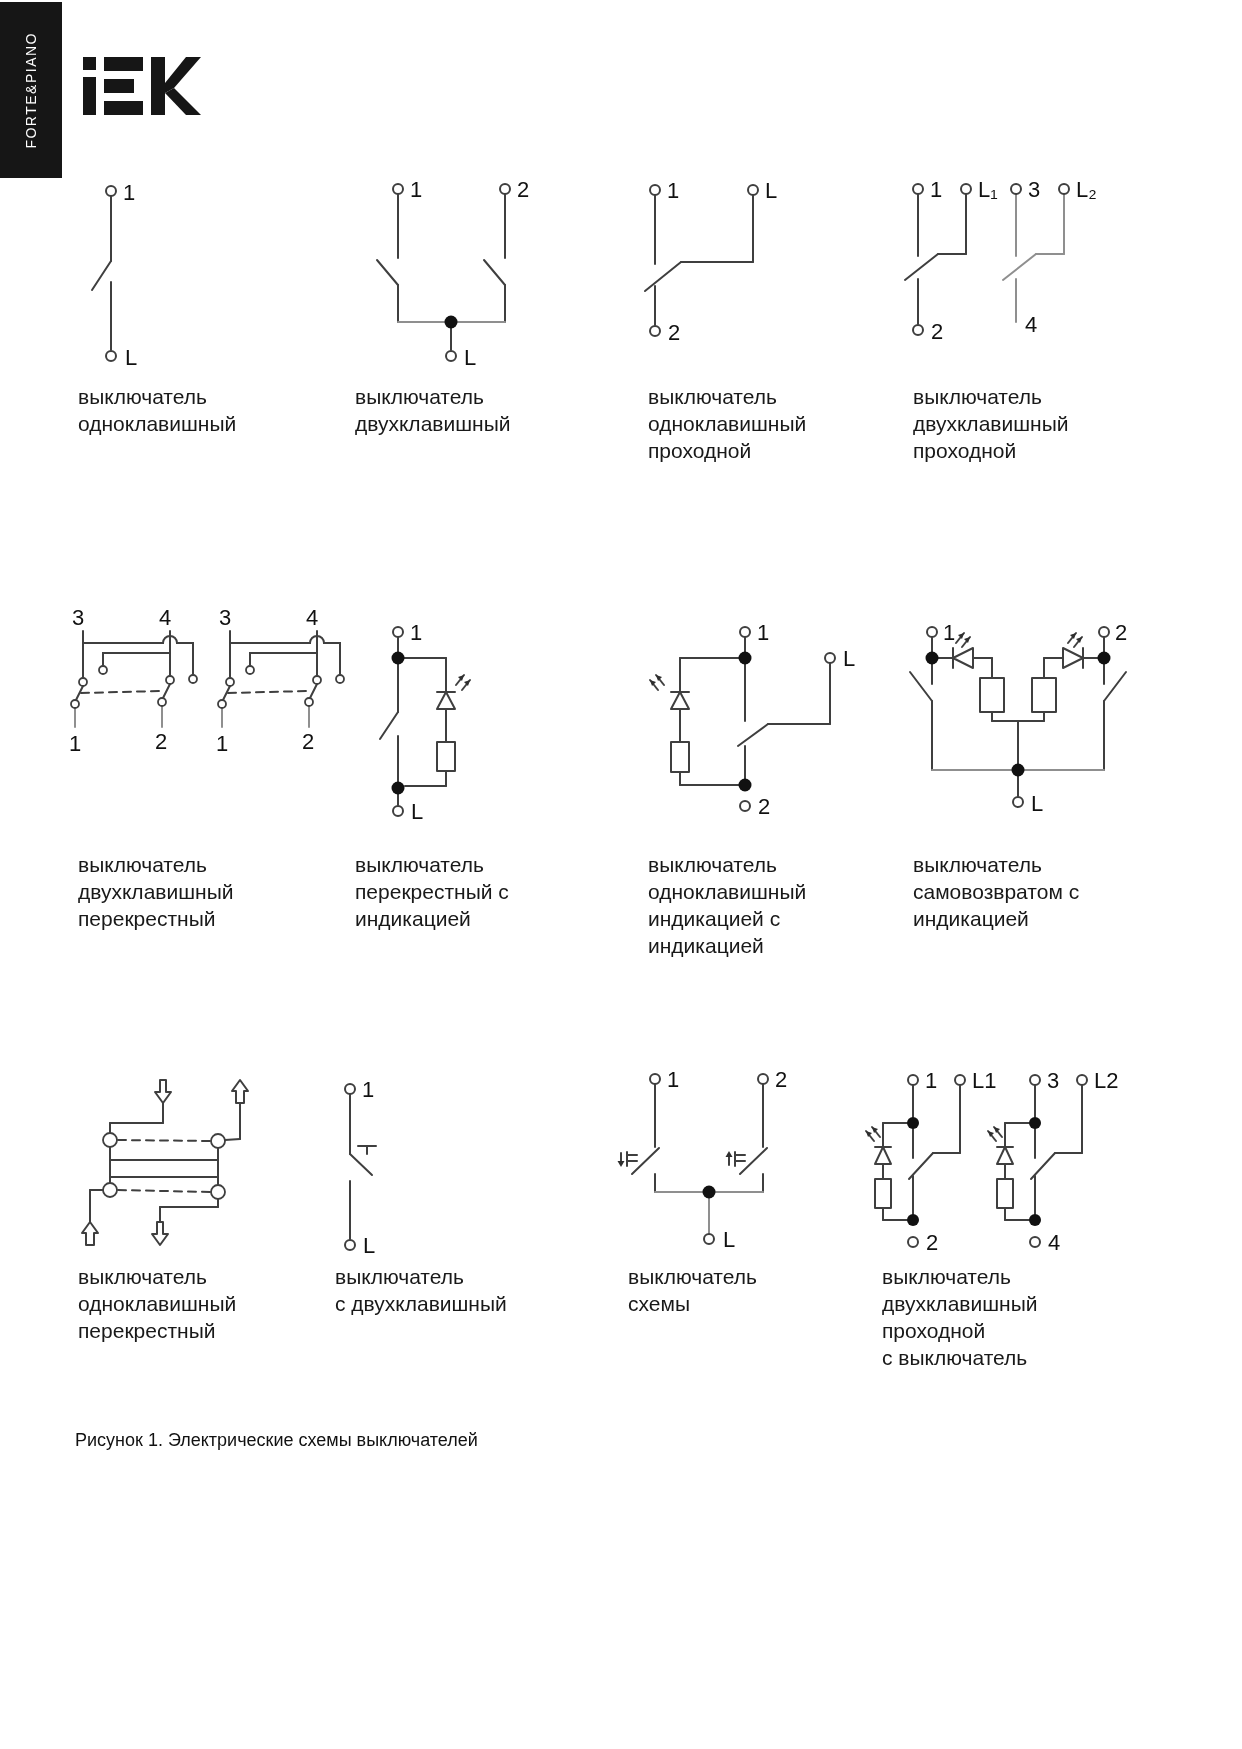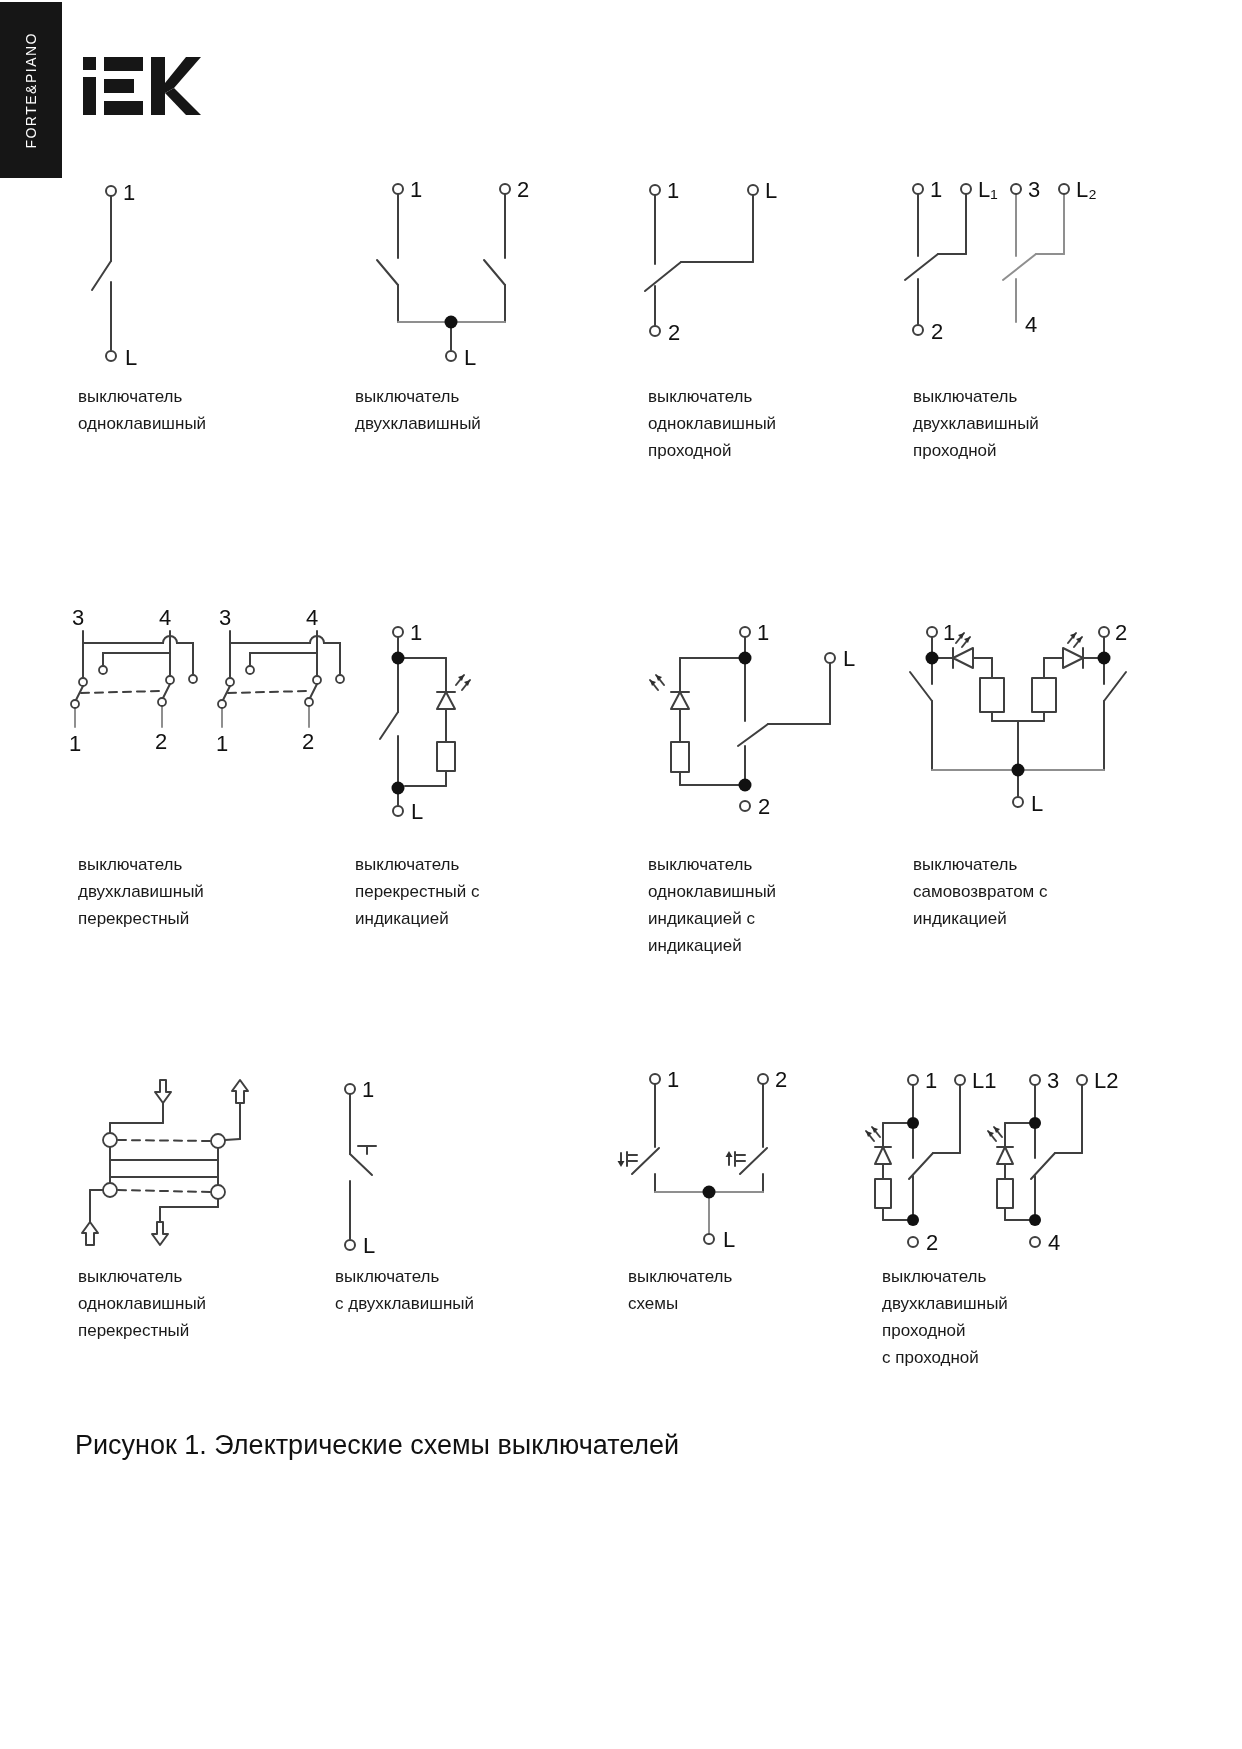--- a/index.html
+++ b/index.html
@@ -4,22 +4,22 @@
 <style>
   html,body{margin:0;padding:0;background:#e8e8e8;}
   .page{position:relative;width:1242px;height:1749px;background:#ffffff;overflow:hidden;
         font-family:"Liberation Sans","DejaVu Sans",sans-serif;color:#191919;}
   .sidebar{position:absolute;left:0;top:2px;width:62px;height:176px;background:#161616;
            display:flex;align-items:center;justify-content:center;}
   .sidebar span{writing-mode:vertical-rl;transform:rotate(180deg);color:#ffffff;
                 font-size:14px;letter-spacing:1.5px;white-space:nowrap;}
   .logo{position:absolute;left:83px;top:57px;}
   .cell{position:absolute;}
-  .dlabel{position:absolute;font-size:17px;line-height:27px;color:#191919;}
-  .caption{position:absolute;left:75px;top:1430px;font-size:27px;color:#111111;}
+  .dlabel{position:absolute;font-size:21px;line-height:27px;color:#191919;}
+  .caption{position:absolute;left:75px;top:1430px;font-size:18px;color:#111111;}
   
   .w{stroke:#3f3f3f;stroke-width:2;fill:none;stroke-linecap:round;}
   .wg{stroke:#8f8f8f;}
   .dash{stroke-dasharray:8 6;}
   .tc{fill:#ffffff;stroke:#3f3f3f;stroke-width:2;}
   .sc{fill:#ffffff;stroke:#3f3f3f;stroke-width:1.8;}
   .dot{fill:#111111;stroke:none;}
   .sym{fill:#ffffff;stroke:#3f3f3f;stroke-width:2;stroke-linejoin:round;}
   .arr{fill:#2e2e2e;stroke:none;}
   .tt{font-family:"Liberation Sans","DejaVu Sans",sans-serif;font-size:22px;fill:#111111;}
@@ -512,18 +512,18 @@
     <div>с двухклавишный</div>
   </div>
   <div class="dlabel" style="left:628px;top:1263px;">
     <div>выключатель</div>
     <div>схемы</div>
   </div>
   <div class="dlabel" style="left:882px;top:1263px;">
     <div>выключатель</div>
     <div>двухклавишный</div>
     <div>проходной</div>
-    <div>с проходной</div>
+    <div>с выключатель</div>
   </div>
 
   <div class="caption">Рисунок 1. Электрические схемы выключателей</div>
 
 </div>
 
 </body></html>

